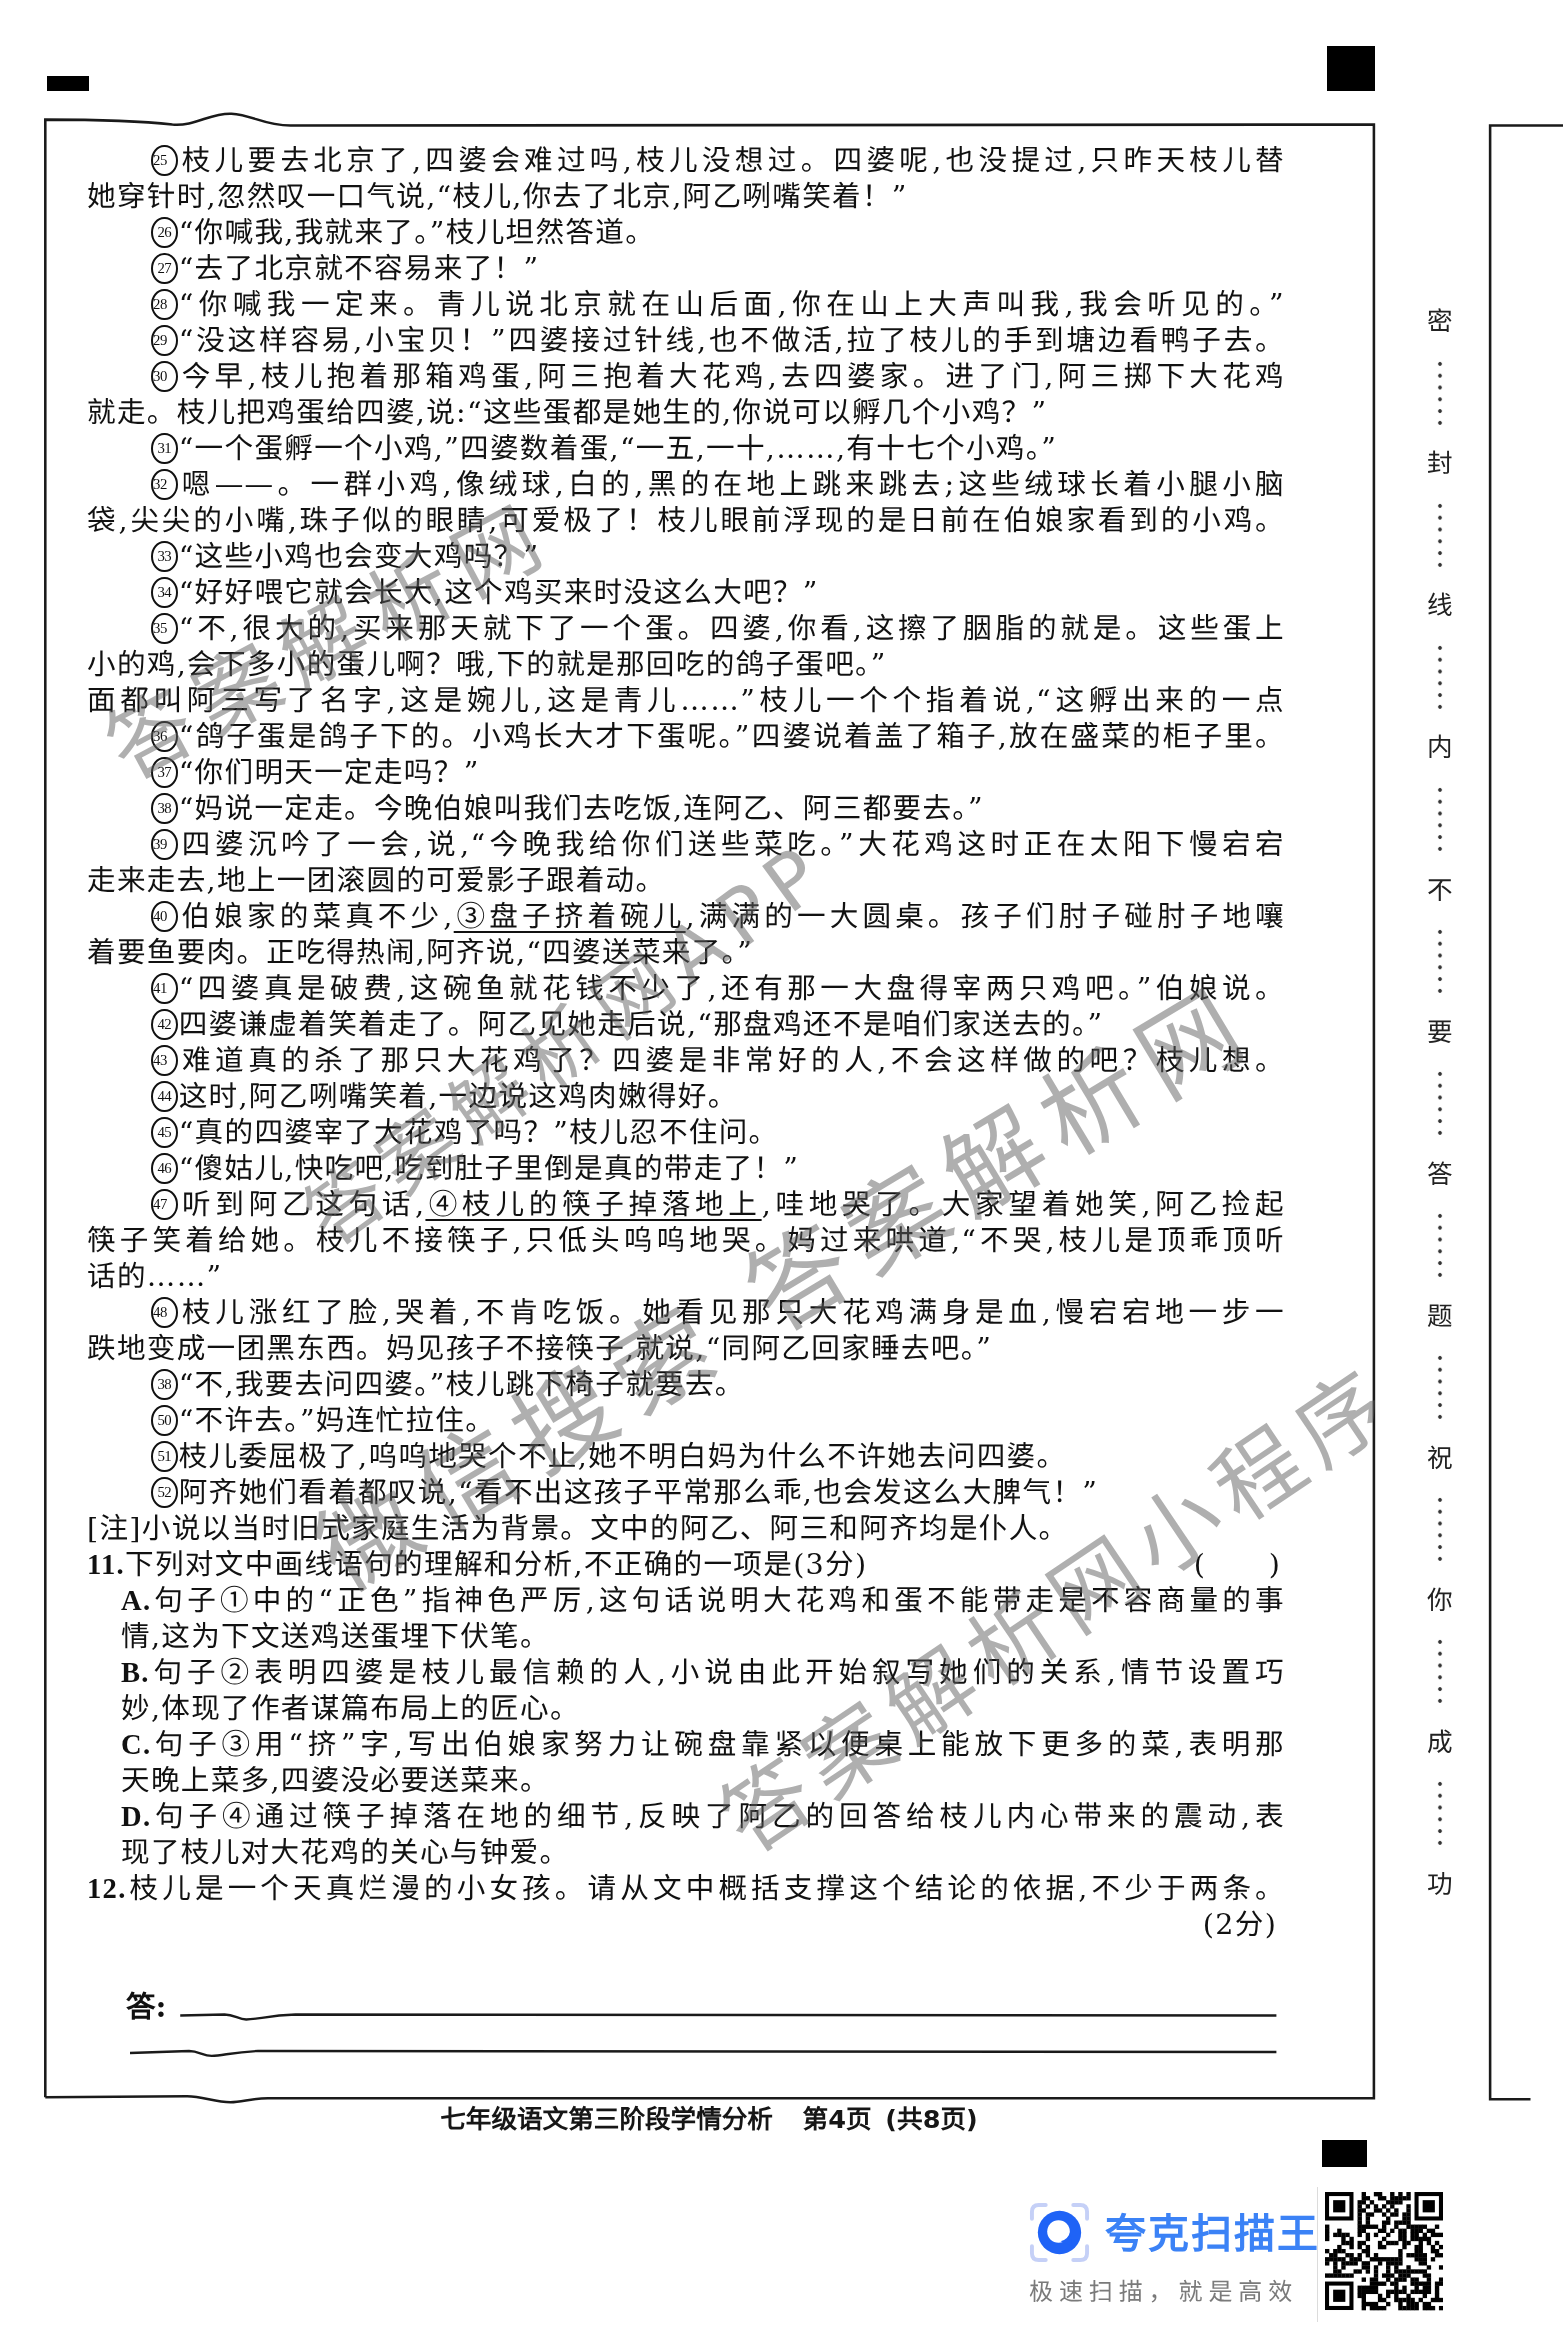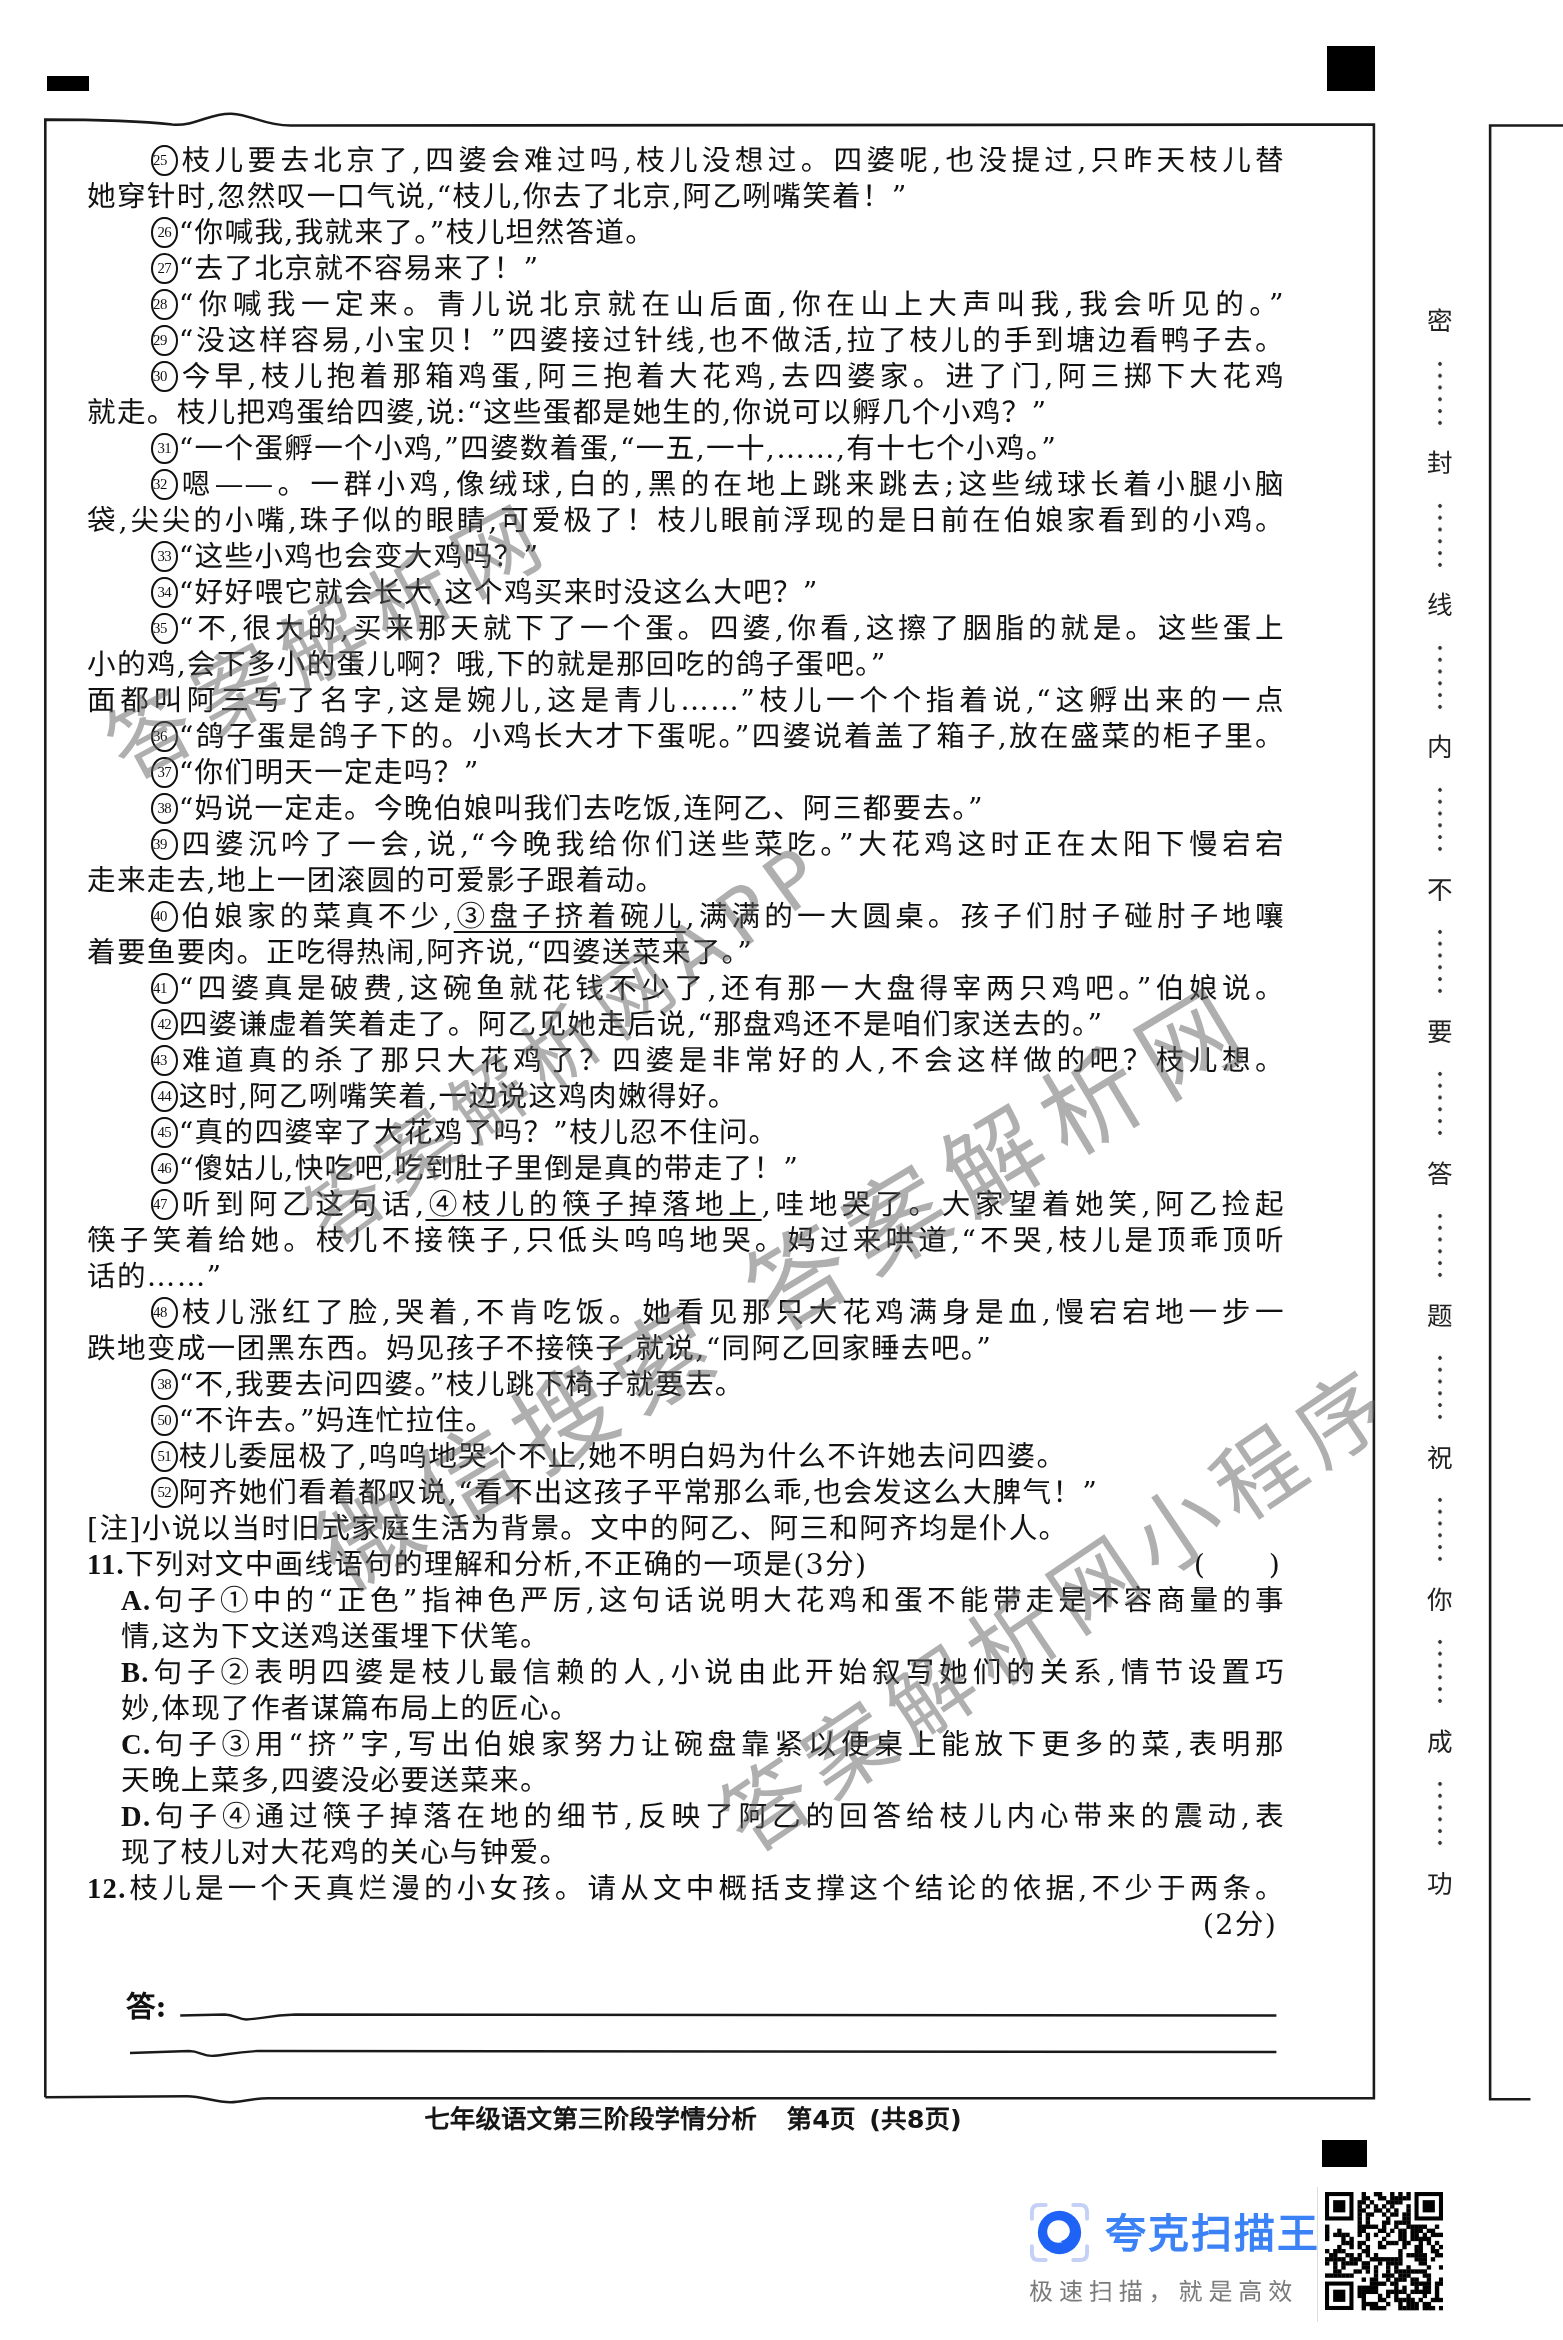--- a/index.html
+++ b/index.html
@@ -30,21 +30,21 @@
       vertical-align: middle; position: relative; top: -2px; margin-right: 1px;
       font-family: "Liberation Serif", serif;
     }
     .ul { text-decoration: underline; text-decoration-thickness: 1.5px; text-underline-offset: 4.9px; margin-top: 40px; }
     .b { font-weight: bold; font-family: "Liberation Serif", serif; }
     .pre { white-space: pre; }
 
     .answer-label { position: absolute; left: 126px; top: 1989px; font-size: 29.6px; line-height: 35px; font-weight: bold; }
 
     .footer {
-      position: absolute; left: 284px; top: 2102px; width: 818px; text-align: center;
+      position: absolute; left: 300px; top: 2102px; width: 818px; text-align: center;
       font-family: "DejaVu Sans", sans-serif; font-weight: bold; font-size: 25.6px; line-height: 35px; color: #161616;
     }
     .footer .gap1 { margin-left: 29.6px; }
     .footer .gap2 { margin-left: 13.8px; }
 
     .seal-char { position: absolute; left: 1425px; width: 29.6px; text-align: center; font-size: 25.6px; line-height: 29.6px; color: #222; }
     .seal-dots {
       position: absolute; left: 1437px; width: 5.9px; height: 71px;
       background-image: radial-gradient(circle, #333 1.6px, transparent 2.1px);
       background-size: 5.9px 11.8px;

